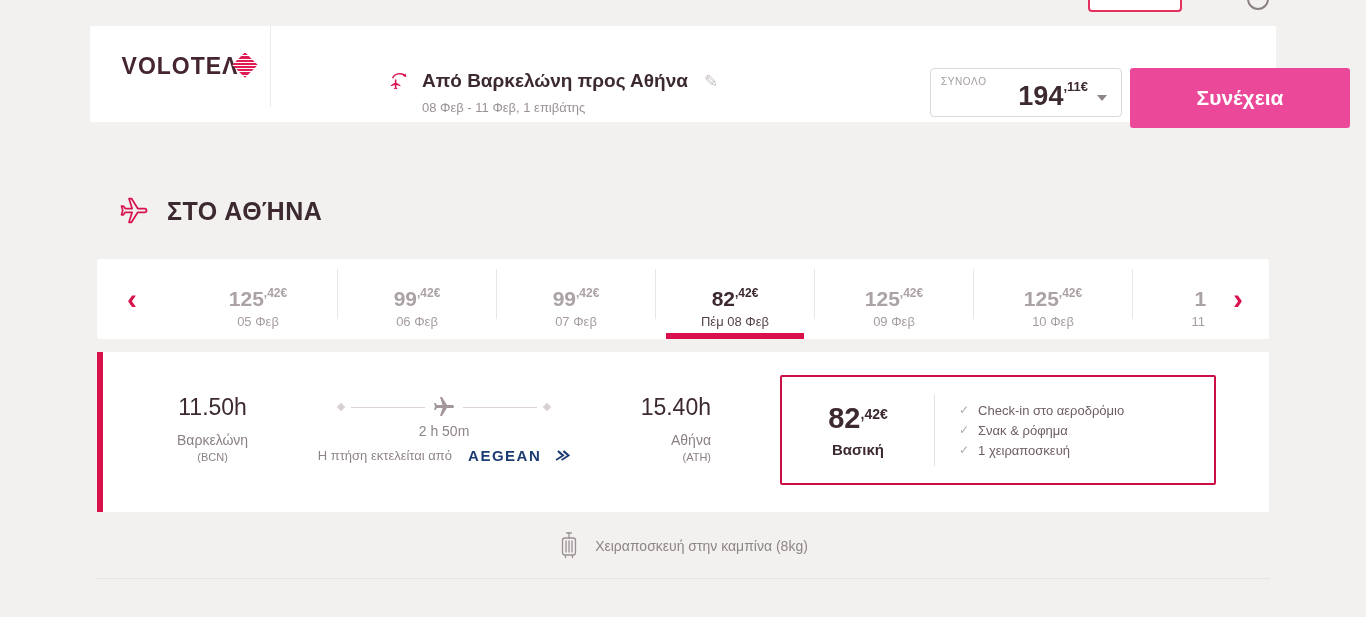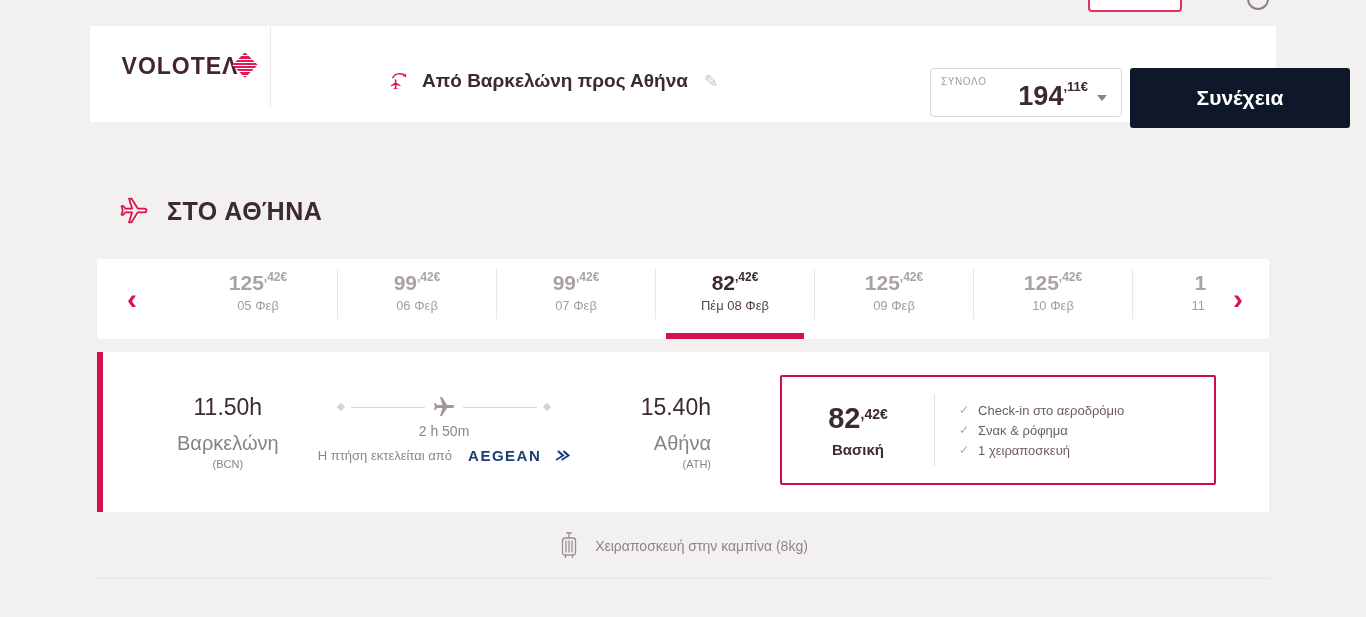--- a/index.html
+++ b/index.html
@@ -32,50 +32,50 @@
   .total-box{left:840px;top:42px;width:192px;height:49px;box-sizing:border-box;background:#fff;
     border:1px solid #dcd6d6;border-radius:4px;cursor:pointer;}
   .total-label{position:absolute;left:10px;top:7px;font-size:10px;letter-spacing:.6px;color:#a39b9d;}
   .total-inner{height:100%;display:flex;align-items:center;justify-content:flex-end;
     padding:8px 14px 0 0;box-sizing:border-box;gap:9px;}
   .total-int{font-size:27px;font-weight:bold;color:#3c2a30;}
   .total-dec{font-size:13px;font-weight:bold;color:#3c2a30;vertical-align:super;position:relative;top:-8px;}
   .caret-down{width:0;height:0;border-left:5px solid transparent;border-right:5px solid transparent;
     border-top:6px solid #8e8587;margin-top:2px;}
 
-  .continue-btn{left:1040px;top:42px;width:220px;height:60px;background:#0f172a;border:none;border-radius:3px;
+  .continue-btn{left:1040px;top:42px;width:220px;height:60px;background:#ec4899;border:none;border-radius:3px;
     color:#fff;font-size:21px;font-weight:bold;font-family:"Liberation Sans",sans-serif;cursor:pointer;}
 
   
   .section-head{left:119px;top:196px;display:flex;align-items:center;gap:18px;}
   .section-title{font-size:25px;font-weight:bold;letter-spacing:.5px;color:#3c2a30;}
 
   
   .carousel-card{left:97px;top:259px;width:1172px;height:80px;background:#fff;border-radius:3px;}
   .car-btn{position:absolute;top:0;width:46px;height:80px;background:none;border:none;cursor:pointer;
     color:#d8134e;font-size:30px;font-weight:bold;font-family:"Liberation Sans",sans-serif;line-height:80px;padding:0;}
   .car-prev{left:12px;}
   .car-next{right:8px;}
   .car-viewport{position:absolute;left:82px;top:0;width:1028px;height:80px;overflow:hidden;display:flex;}
-  .c-item{flex:0 0 158px;box-sizing:border-box;text-align:center;padding-top:8px;position:relative;cursor:pointer;height:80px;}
+  .c-item{flex:0 0 158px;box-sizing:border-box;text-align:center;padding-top:24px;position:relative;cursor:pointer;height:80px;}
   .c-price{font-size:21px;font-weight:bold;color:#aba2a4;line-height:22px;}
   .c-price sup{font-size:12px;position:relative;top:-1px;}
   .c-date{margin-top:4px;font-size:13px;color:#a69da0;}
   .c-item.selected .c-price{color:#3c2a30;}
   .c-item.selected .c-date{color:#54434a;}
   .sel-underline{position:absolute;left:10px;right:10px;bottom:0;height:6px;background:#d8104c;}
   .c-div{flex:0 0 1px;height:50px;margin-top:10px;background:#eae6e5;}
 
   
   .flight-card{left:97px;top:352px;width:1172px;height:160px;background:#fff;}
   .accent-bar{position:absolute;left:0;top:0;width:6px;height:160px;background:#d8104c;}
   .dep{position:absolute;left:80px;top:42px;text-align:center;}
   .arr{position:absolute;left:514px;top:42px;width:100px;text-align:right;}
   .fl-time{font-size:23px;color:#3c2a30;}
-  .fl-city{font-size:20px;color:#8a8183;margin-top:11px;}
+  .fl-city{font-size:14px;color:#8a8183;margin-top:11px;}
   .fl-code{font-size:11px;color:#8a8183;margin-top:3px;}
   .route{position:absolute;left:217px;top:46px;width:260px;text-align:center;}
   .route-line{display:flex;align-items:center;margin:0 24px;height:18px;}
   .rt-diamond{width:6px;height:6px;background:#d9d0d1;transform:rotate(45deg);flex:0 0 auto;}
   .rt-seg{flex:1;height:1px;background:#ddd5d5;margin:0 7px;}
   .duration{font-size:14px;color:#8e8587;margin-top:7px;}
   .operated{margin-top:8px;font-size:13px;color:#8e8587;display:flex;align-items:center;justify-content:center;gap:16px;white-space:nowrap;}
   .aegean{font-size:15px;font-weight:bold;letter-spacing:1.5px;color:#1c3c74;}
   .aegean-chev{transform:skewX(-12deg);display:inline-block;margin-left:-2px;}
 
@@ -116,20 +116,21 @@
           <path d="M5 9 C7 3.5, 15 2.5, 19 6.5" fill="none" stroke="#d8134e" stroke-width="1.5"></path>
           <polygon points="20,8 19.2,3.9 15.9,6.3" fill="#d8134e"></polygon>
           <g transform="translate(2,9) scale(0.55)">
             <path d="M21 16v-2l-8-5V3.5C13 2.67 12.33 2 11.5 2S10 2.67 10 3.5V9l-8 5v2l8-2.5V19l-2 1.5V22l3.5-1 3.5 1v-1.5L13 19v-5.5l8 2.5z" fill="#d8134e"></path>
           </g>
         </svg>
       </span>
       <span class="trip-title">Από Βαρκελώνη προς Αθήνα</span>
       <span class="edit-icon">✎</span>
     </div>
+    <div class="trip-dates">08 Φεβ - 11 Φεβ, 1 επιβάτης</div>
   </div>
 
   <div class="abs total-box">
     <span class="total-label">ΣΥΝΟΛΟ</span>
     <div class="total-inner">
       <span><span class="total-int">194</span><span class="total-dec">,11€</span></span>
       <span class="caret-down"></span>
     </div>
   </div>
 

